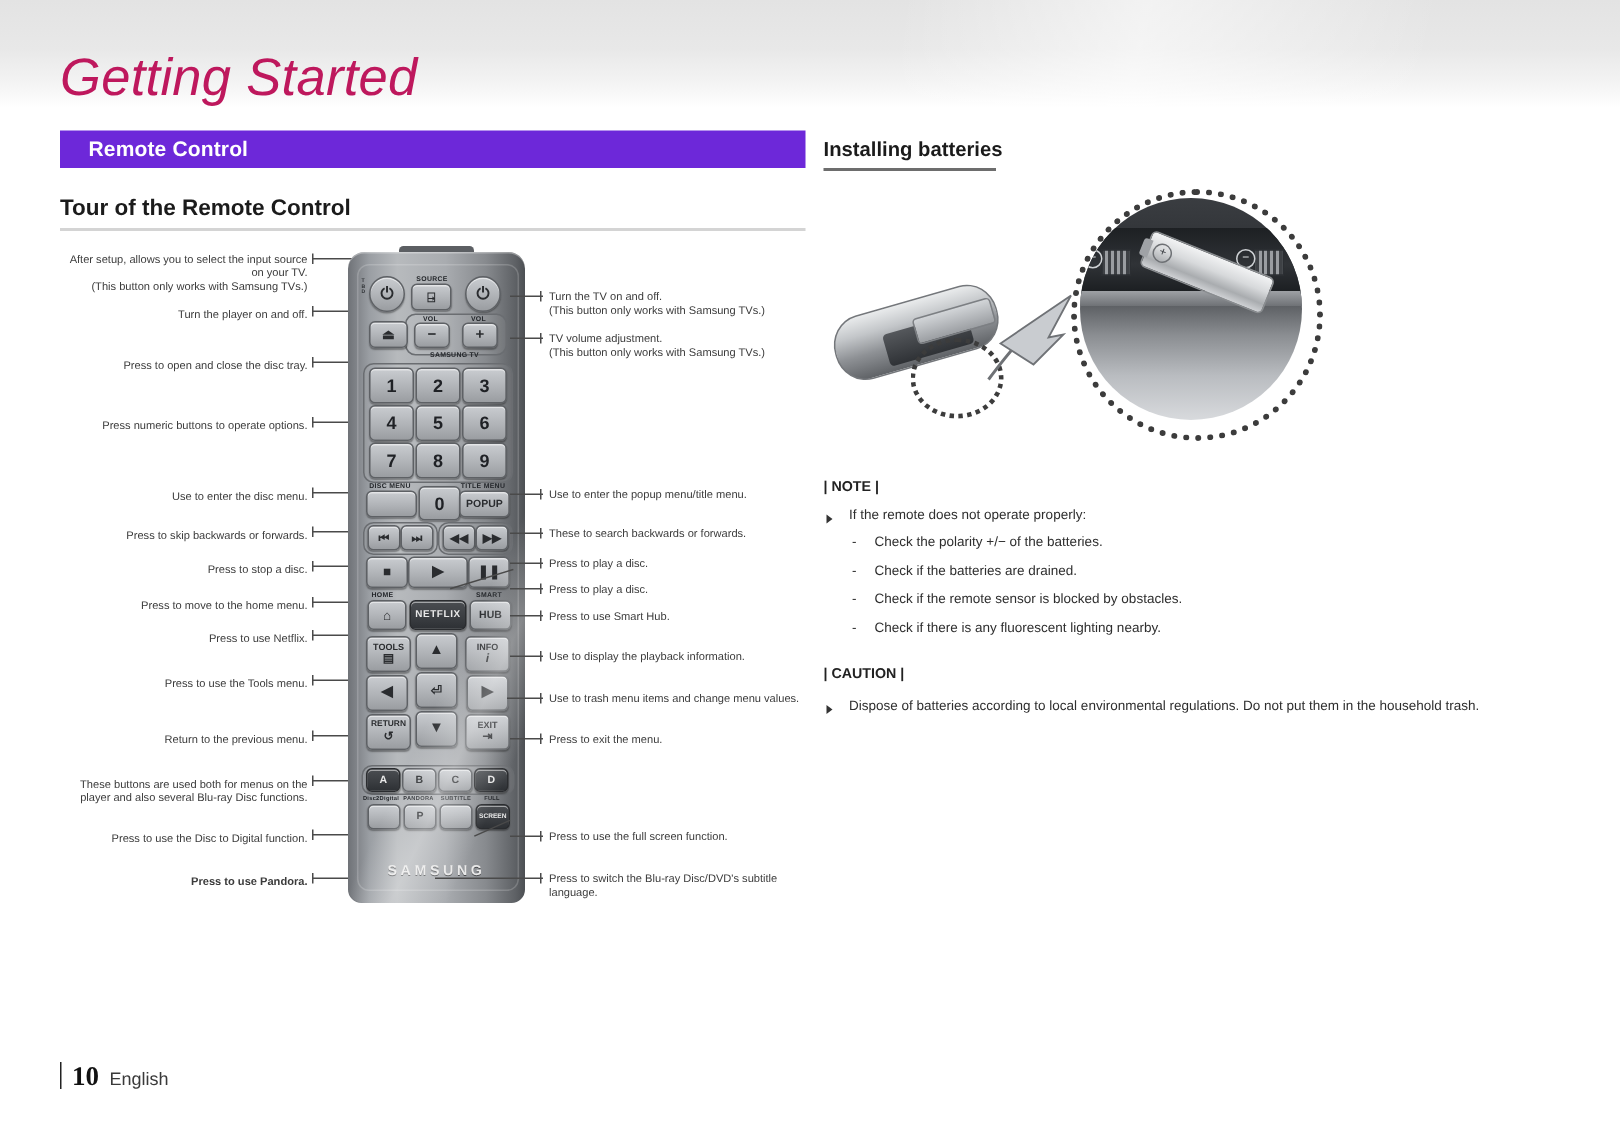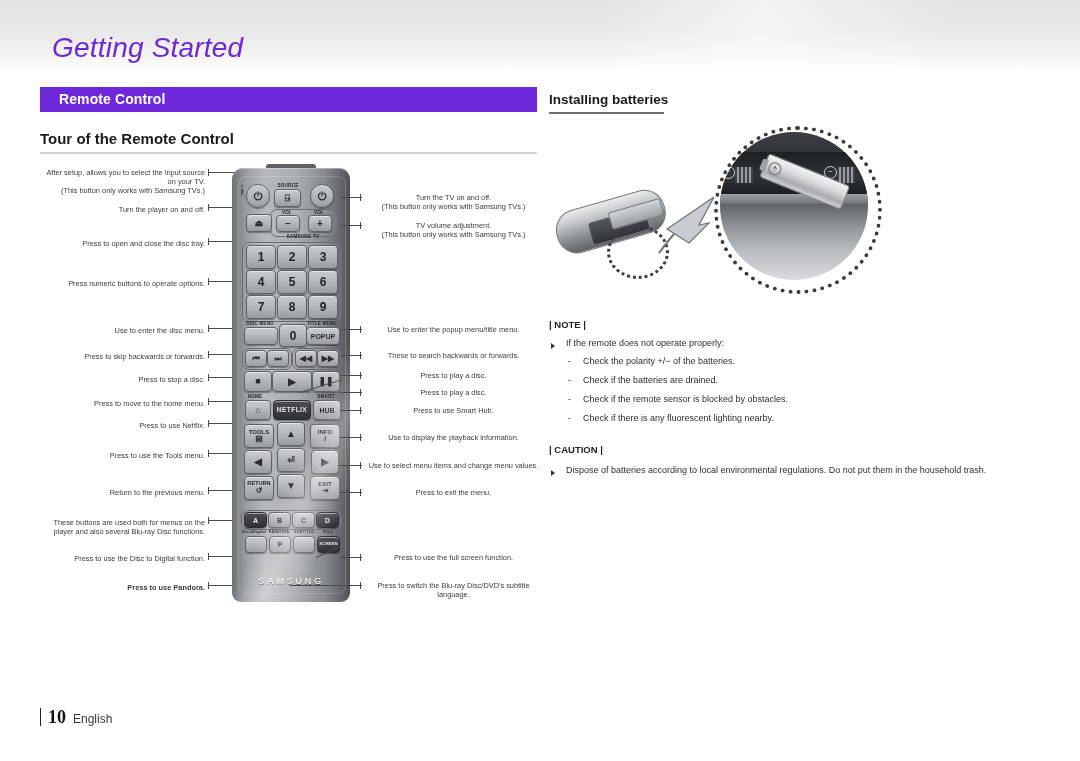--- a/index.html
+++ b/index.html
@@ -20,24 +20,23 @@
   }
   .top-wash:after{
     content:"";position:absolute;left:0;top:0;width:1080px;height:72px;
     background:linear-gradient(100deg,rgba(255,255,255,0) 55%,rgba(255,255,255,.55) 70%,rgba(255,255,255,0) 88%);
   }
 
   
   .chapter-title{
     position:absolute;left:40px;top:32px;
     font-family:"Liberation Sans", sans-serif;
-    font-size:28px;font-weight:300;font-style:italic;
-    letter-spacing:.2px;color:#6d28d9;
+    font-size:35px;font-weight:300;font-style:italic;
+    letter-spacing:.2px;color:#be185d;
     white-space:nowrap;
-    margin-left:12px;
   }
 
   
   .section-bar{
     position:absolute;left:40px;top:87px;width:497px;height:25px;
     background:#6d28d9;
   }
   .section-bar span{
     position:absolute;left:19px;top:4px;
     font-size:14px;font-weight:bold;color:#ffffff;letter-spacing:.1px;
@@ -62,21 +61,21 @@
     position:absolute;left:549px;top:112px;width:115px;height:2px;background:#6d6d6d;
   }
 
   
   .anno{
     position:absolute;
     font-size:7.4px;line-height:9.2px;color:#3b3b3b;
     letter-spacing:0;
   }
   .anno.left{text-align:right;}
-  .anno.right{text-align:center;}
+  .anno.right{text-align:left;}
 
   
   .lead{position:absolute;height:1px;background:#4a4a4a;}
   .tick{position:absolute;width:1px;height:7px;background:#4a4a4a;}
   .lead-diag{position:absolute;background:#4a4a4a;transform-origin:0 0;height:1px;}
 
   
   .remote{
     position:absolute;left:232px;top:168px;width:118px;height:434px;
   }
@@ -436,21 +435,21 @@
   <div class="tick" style="left:360px;top:407px;"></div>
   <div class="lead" style="left:340px;top:410px;width:22px;"></div>
   <div class="anno right" style="left:366px;top:406px;width:175px;">Press to use Smart Hub.</div>
 
   <div class="tick" style="left:360px;top:434px;"></div>
   <div class="lead" style="left:340px;top:437px;width:22px;"></div>
   <div class="anno right" style="left:366px;top:433px;width:175px;">Use to display the playback information.</div>
 
   <div class="tick" style="left:360px;top:462px;"></div>
   <div class="lead" style="left:338px;top:465px;width:24px;"></div>
-  <div class="anno right" style="left:366px;top:461px;width:175px;">Use to select menu items and change menu values.</div>
+  <div class="anno right" style="left:366px;top:461px;width:175px;">Use to trash menu items and change menu values.</div>
 
   <div class="tick" style="left:360px;top:489px;"></div>
   <div class="lead" style="left:340px;top:492px;width:22px;"></div>
   <div class="anno right" style="left:366px;top:488px;width:175px;">Press to exit the menu.</div>
 
   <div class="tick" style="left:360px;top:554px;"></div>
   <div class="lead" style="left:340px;top:557px;width:22px;"></div>
   <div class="lead-diag" style="left:316px;top:557px;width:26px;transform:rotate(-24deg);"></div>
   <div class="anno right" style="left:366px;top:553px;width:175px;">Press to use the full screen function.</div>
 

